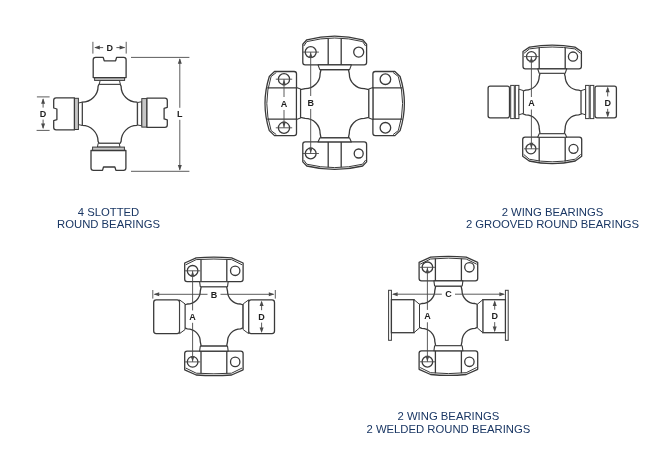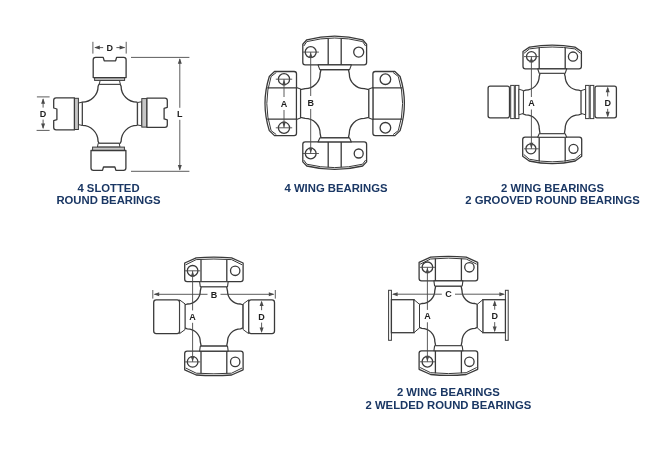--- a/index.html
+++ b/index.html
@@ -1,19 +1,19 @@
 <!DOCTYPE html>
 <html><head>
 <meta charset="utf-8">
 <style>
 html,body{margin:0;padding:0;background:#fff;}
 #page{position:relative;width:670px;height:450px;background:#fff;overflow:hidden;
 font-family:"Liberation Sans",sans-serif;}
 .cap{position:absolute;transform:translateX(-50%);white-space:nowrap;text-align:center;
-font-size:11.3px;font-weight:bold;color:#1a3764;line-height:12.6px;letter-spacing:0px;}
+font-size:11.3px;font-weight:normal;color:#1a3764;line-height:12.6px;letter-spacing:0px;margin-top:24px;}
 svg{position:absolute;left:0;top:0;}
 </style>
 </head>
 <body>
 <div id="page">
 <svg width="670" height="450" viewBox="0 0 670 450">
 
 <path d="M99 84.2 L98.1 86.2 A16 16 0 0 1 82.1 102.2 L82.3 103.1 L82.3 124.5 L82.1 125.4 A16 16 0 0 1 98.1 141.4 L99 143.3 L120.2 143.3 L121.1 141.4 A16 16 0 0 1 137.1 125.4 L137.4 124.5 L137.4 103.1 L137.1 102.2 A16 16 0 0 1 121.1 86.2 L120.2 84.2 Z" fill="#fff" stroke="#3a3a3a" stroke-width="1.3" stroke-linejoin="round"></path>
 
 <path d="M99.3 84.3 L120.3 84.3 L119.5 80.4 L100.1 80.4 Z" fill="#fff" stroke="#3a3a3a" stroke-width="1"></path>
@@ -226,20 +226,19 @@
 
 <line x1="494.7" y1="301.9" x2="494.7" y2="309.7" stroke="#4a4a4a" stroke-width="0.9"></line>
 <line x1="494.7" y1="322.1" x2="494.7" y2="330.6" stroke="#4a4a4a" stroke-width="0.9"></line>
 <polygon points="494.7,300.3 492.7,305.9 496.7,305.9" fill="#4a4a4a"></polygon>
 <polygon points="494.7,332.2 492.7,326.6 496.7,326.6" fill="#4a4a4a"></polygon>
 <text x="494.7" y="319.1" font-size="9" font-weight="bold" fill="#1f1f1f" text-anchor="middle" font-family="Liberation Sans, sans-serif">D</text>
 </svg>
 
 <div class="cap" style="left:108.5px;top:181.5px">4 SLOTTED<br>ROUND BEARINGS</div>
 
-<div class="cap" style="left:336px;top:181.5px">4 WING BEARINGS</div>
 
 <div class="cap" style="left:552.5px;top:181.5px">2 WING BEARINGS<br>2 GROOVED ROUND BEARINGS</div>
 
 
 <div class="cap" style="left:448.4px;top:386.2px">2 WING BEARINGS<br>2 WELDED ROUND BEARINGS</div>
 
 </div>
 
 </body></html>

